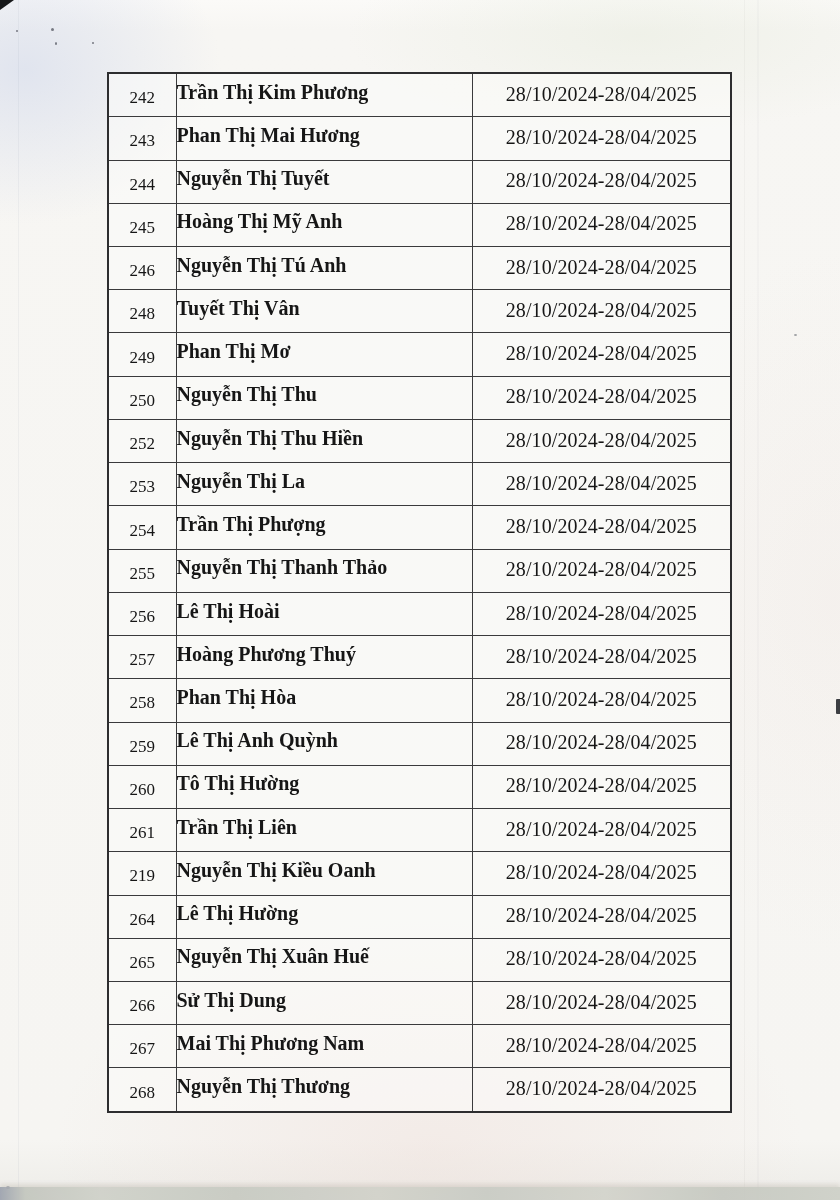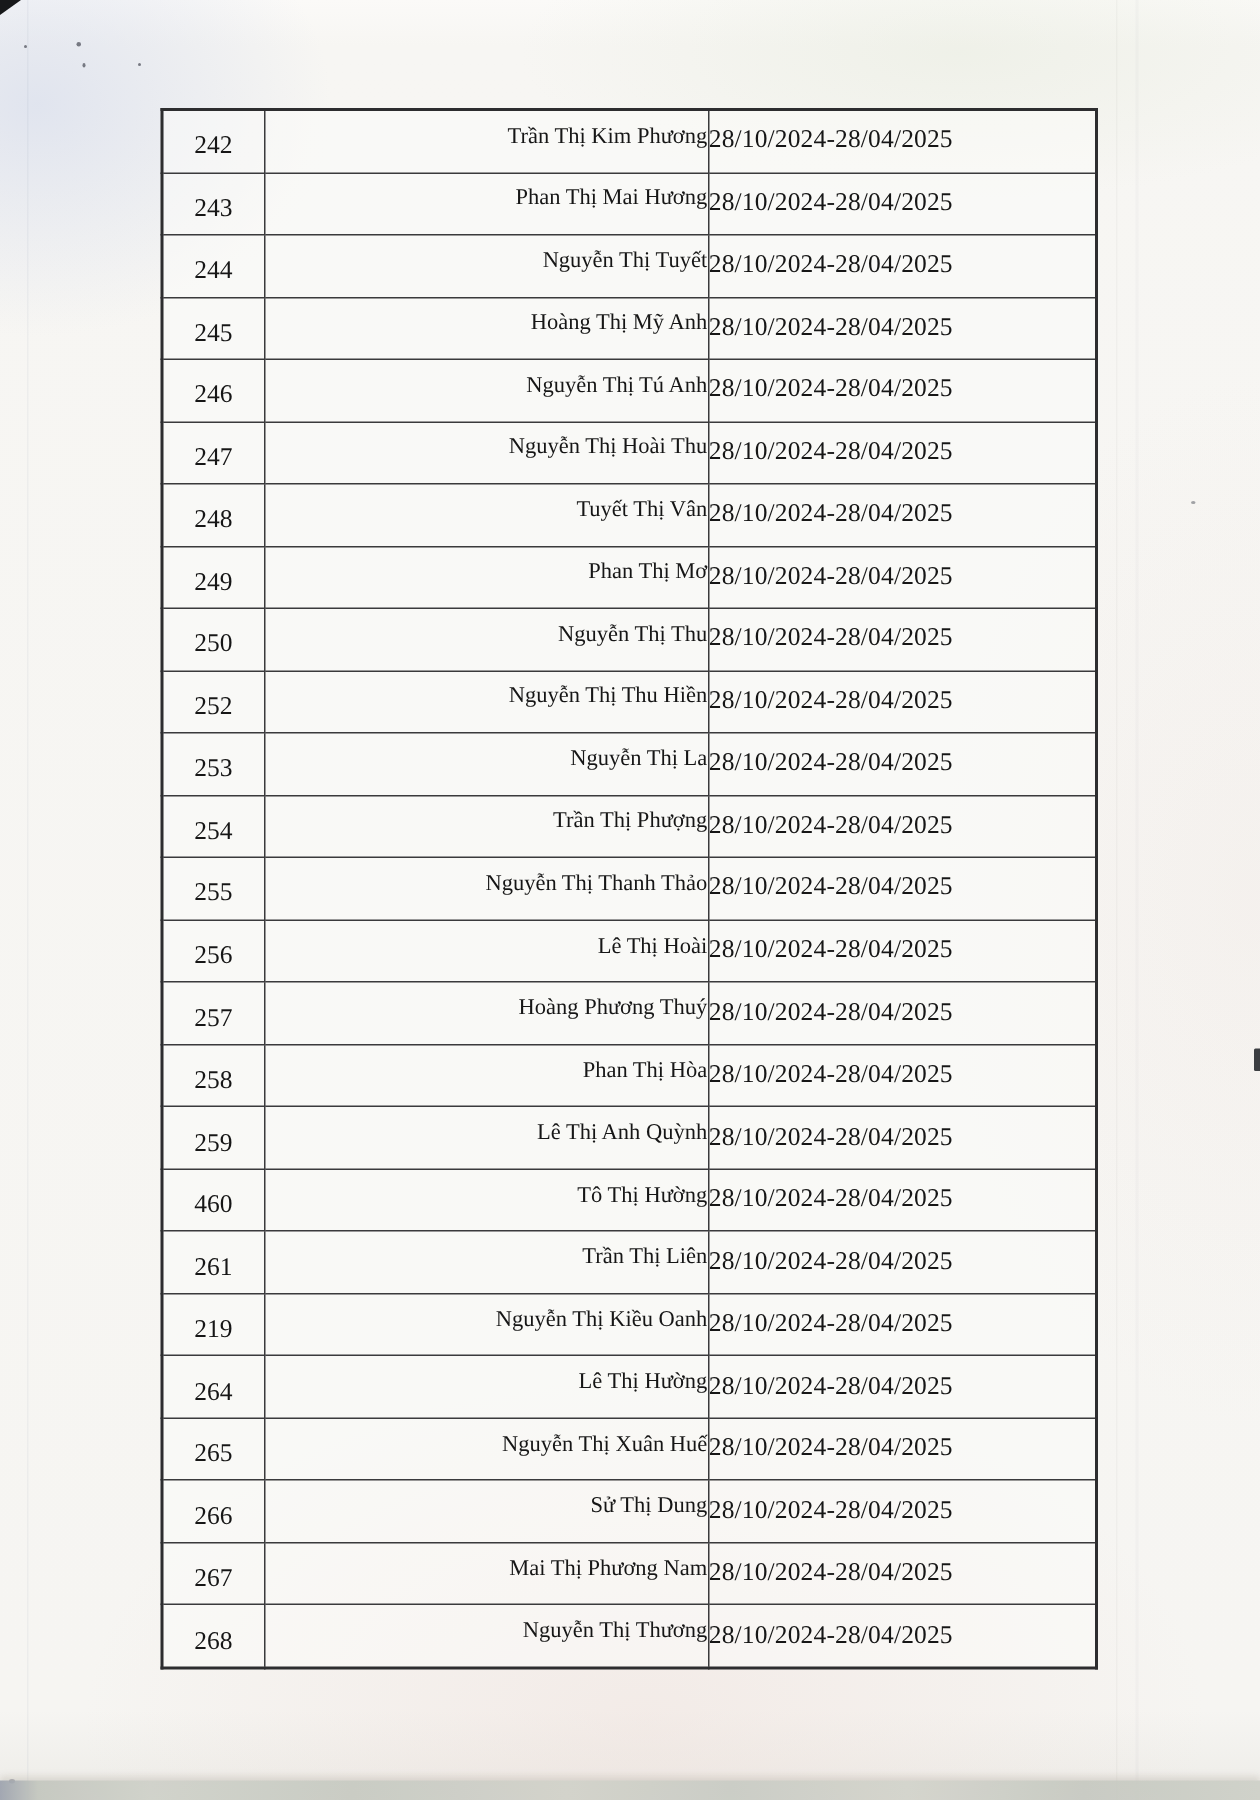--- a/index.html
+++ b/index.html
@@ -89,29 +89,31 @@
     overflow: hidden;
     white-space: nowrap;
   }
   td.cell-no {
     text-align: center;
     vertical-align: middle;
     font-size: 17px;
   }
   td.cell-no > span { display:inline-block; transform: translateY(3px); }
   td.cell-name {
-    text-align: right;
+    text-align: left;
     vertical-align: middle;
     padding-left: 25px;
-    font-size: 15px;
+    font-size: 20px;
+    font-weight: bold;
   }
   td.cell-name > span { display:inline-block; transform: translateY(-3px); }
   td.cell-period {
+    text-align: center;
     vertical-align: middle;
-    font-size: 17px;
+    font-size: 20px;
     letter-spacing: 0.1px;
   }
   td.cell-period > span { display:inline-block; transform: translateY(-1px); }
 </style>
 </head>
 <body>
 
 <div class="scan-page">
 
   <div class="corner-nick"></div>
@@ -153,25 +155,20 @@
           <td class="cell-no"><span>245</span></td>
           <td class="cell-name"><span>Hoàng Thị Mỹ Anh</span></td>
           <td class="cell-period"><span>28/10/2024-28/04/2025</span></td>
         </tr>
         <tr>
           <td class="cell-no"><span>246</span></td>
           <td class="cell-name"><span>Nguyễn Thị Tú Anh</span></td>
           <td class="cell-period"><span>28/10/2024-28/04/2025</span></td>
         </tr>
         <tr>
-          <td class="cell-no"><span>247</span></td>
-          <td class="cell-name"><span>Nguyễn Thị Hoài Thu</span></td>
-          <td class="cell-period"><span>28/10/2024-28/04/2025</span></td>
-        </tr>
-        <tr>
           <td class="cell-no"><span>248</span></td>
           <td class="cell-name"><span>Tuyết Thị Vân</span></td>
           <td class="cell-period"><span>28/10/2024-28/04/2025</span></td>
         </tr>
         <tr>
           <td class="cell-no"><span>249</span></td>
           <td class="cell-name"><span>Phan Thị Mơ</span></td>
           <td class="cell-period"><span>28/10/2024-28/04/2025</span></td>
         </tr>
         <tr>
@@ -213,21 +210,21 @@
           <td class="cell-no"><span>258</span></td>
           <td class="cell-name"><span>Phan Thị Hòa</span></td>
           <td class="cell-period"><span>28/10/2024-28/04/2025</span></td>
         </tr>
         <tr>
           <td class="cell-no"><span>259</span></td>
           <td class="cell-name"><span>Lê Thị Anh Quỳnh</span></td>
           <td class="cell-period"><span>28/10/2024-28/04/2025</span></td>
         </tr>
         <tr>
-          <td class="cell-no"><span>460</span></td>
+          <td class="cell-no"><span>260</span></td>
           <td class="cell-name"><span>Tô Thị Hường</span></td>
           <td class="cell-period"><span>28/10/2024-28/04/2025</span></td>
         </tr>
         <tr>
           <td class="cell-no"><span>261</span></td>
           <td class="cell-name"><span>Trần Thị Liên</span></td>
           <td class="cell-period"><span>28/10/2024-28/04/2025</span></td>
         </tr>
         <tr>
           <td class="cell-no"><span>219</span></td>

